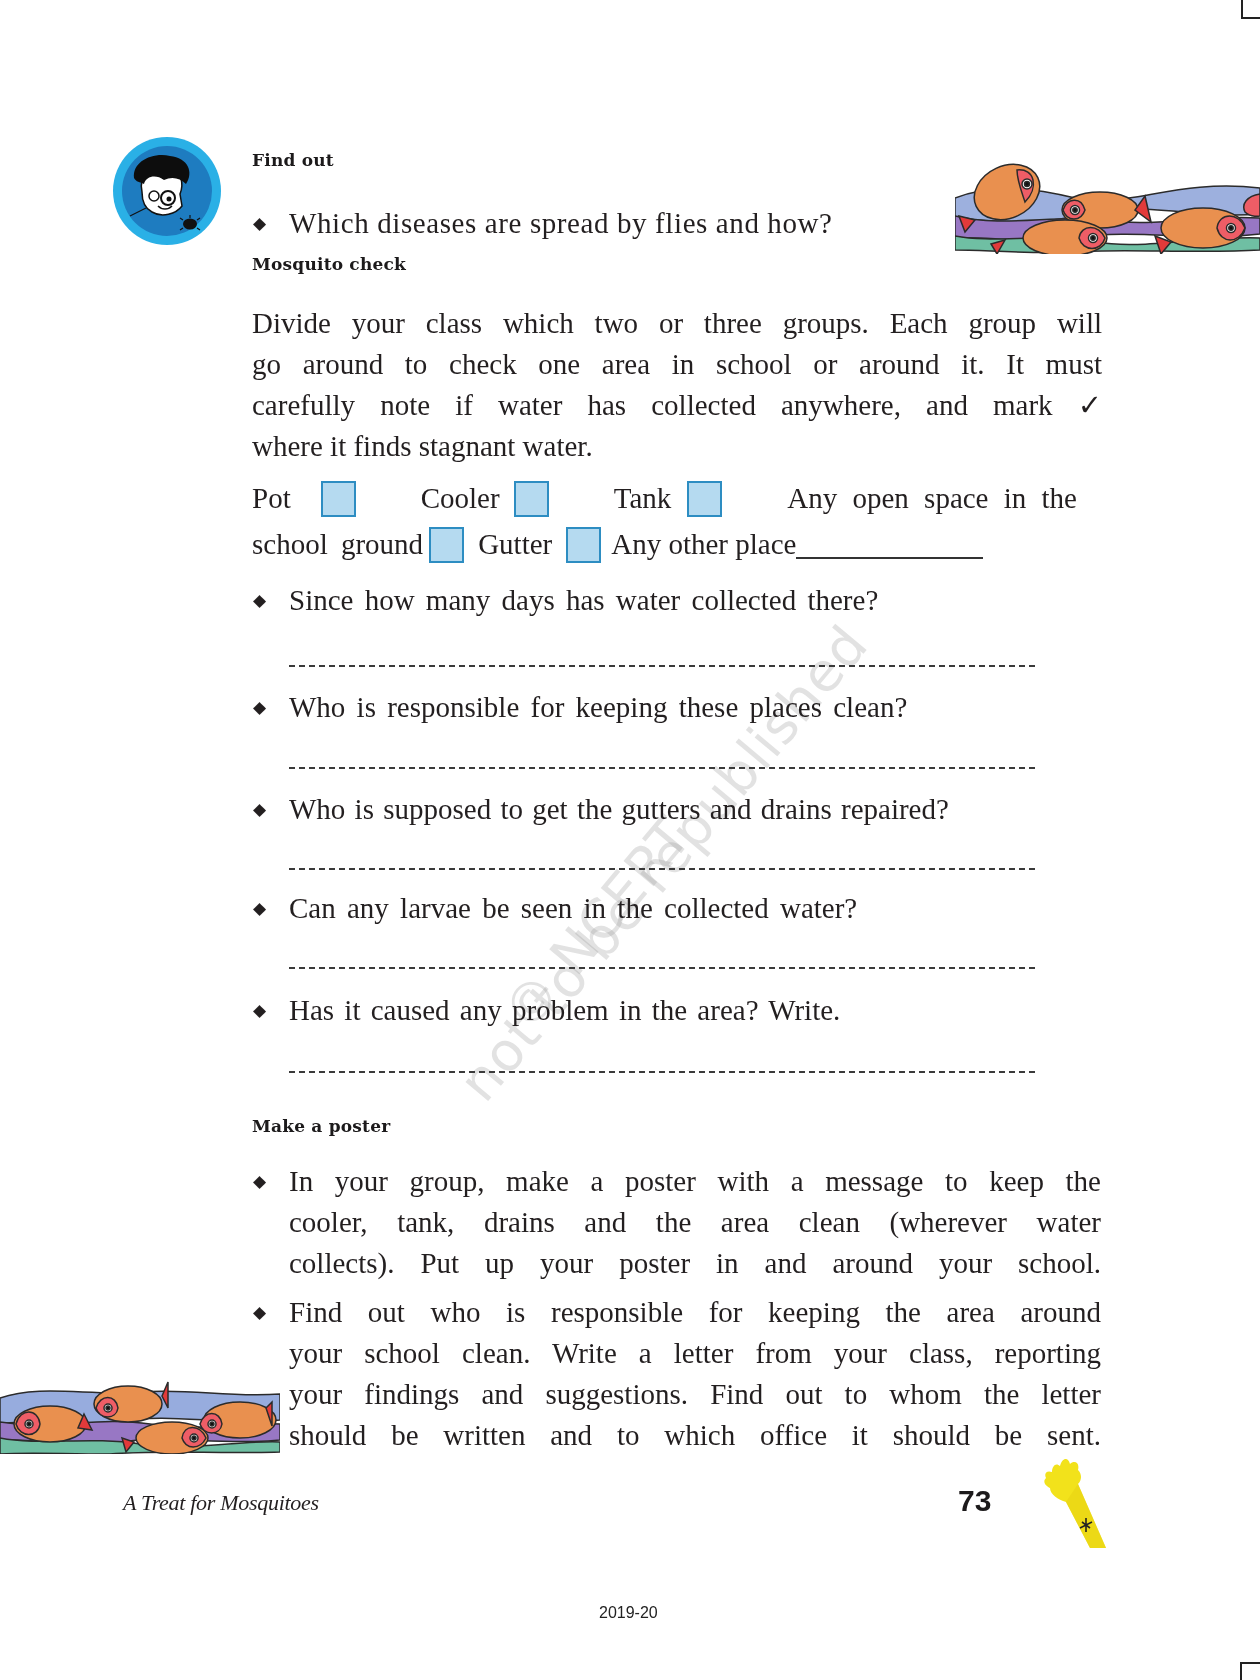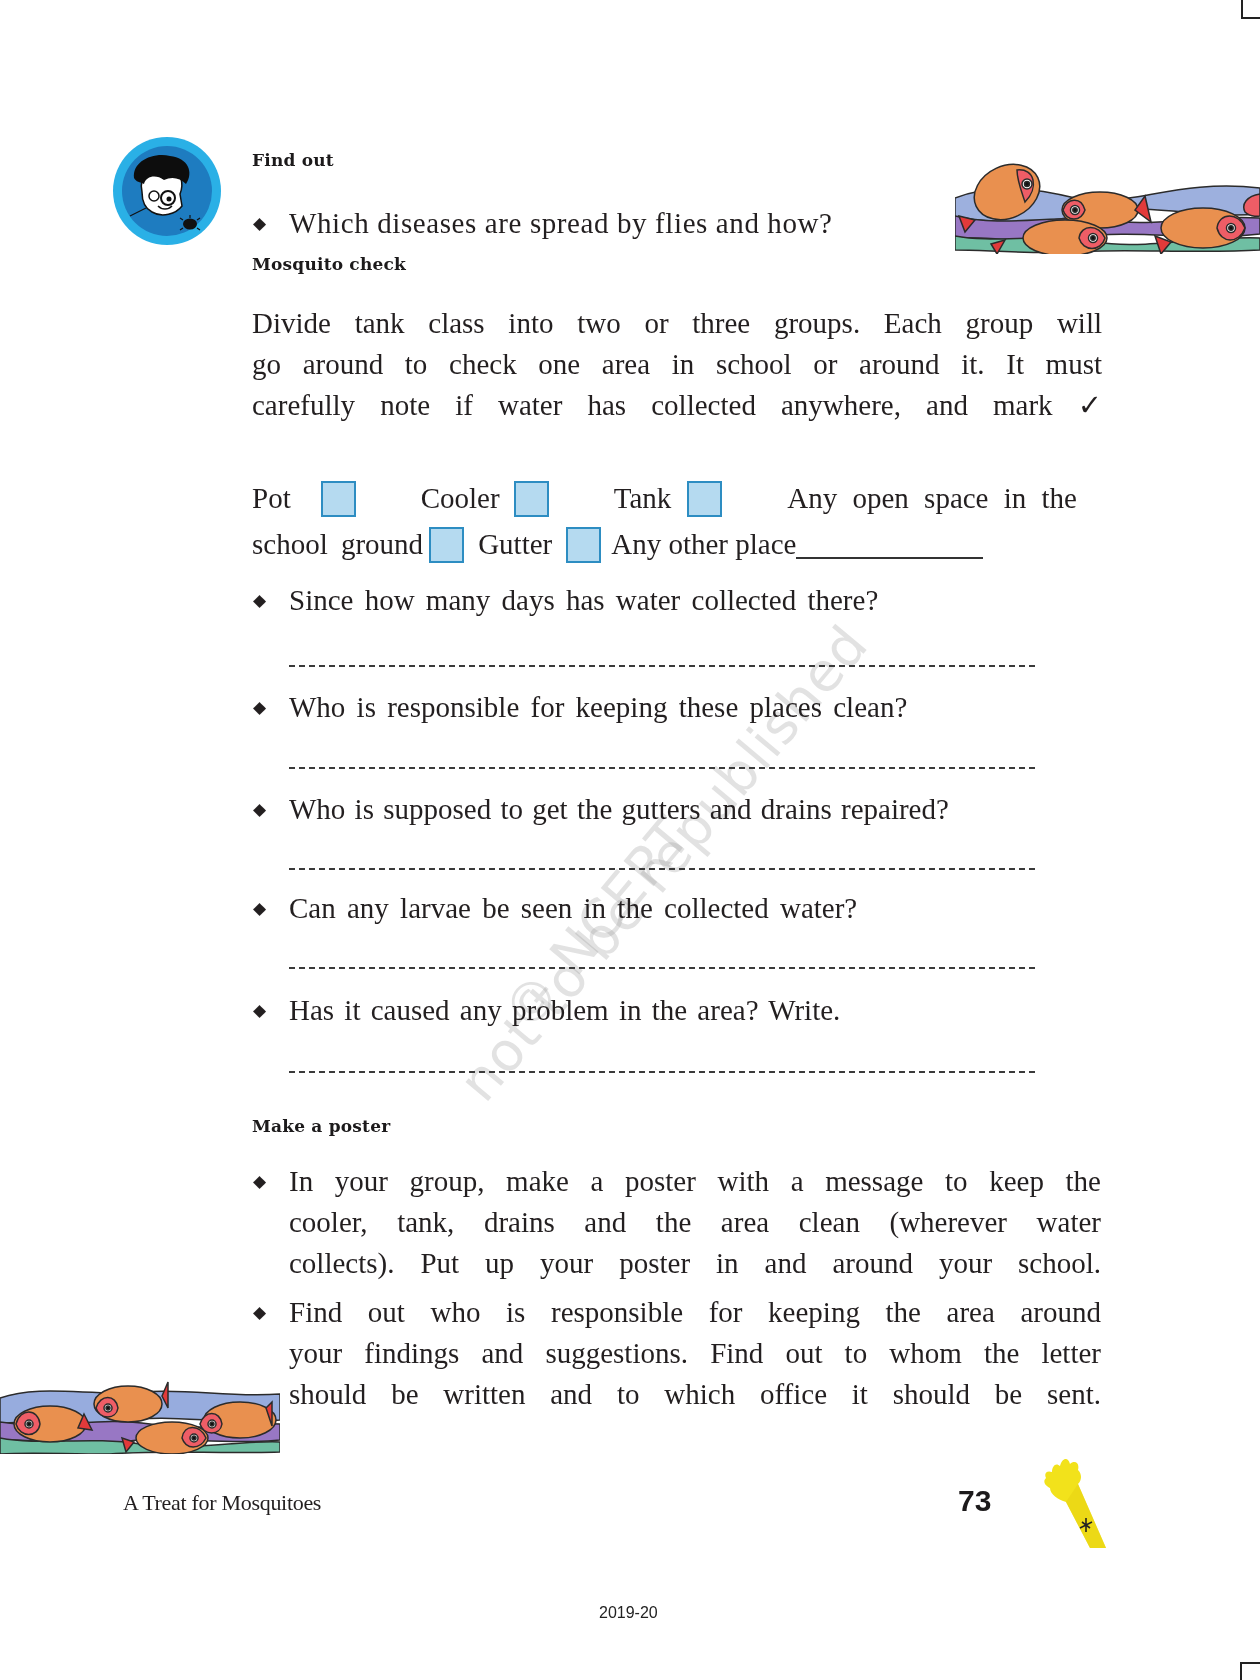--- a/index.html
+++ b/index.html
@@ -27,21 +27,21 @@
   .bullet { position: absolute; font-size: 17px; line-height: 41px; color: #231f20; }
 
   .checkbox { display: inline-block; width: 35px; height: 36px; background: #b5daf0;
               border: 2px solid #2d8dc2; box-sizing: border-box; vertical-align: -9px; }
 
   .answer-line { position: absolute; left: 289px; width: 746px; height: 0;
                  border-top: 2px dashed #3a3a3a; }
 
   .justify { text-align: justify; text-align-last: justify; }
 
-  .footer-title { font-family: "Liberation Serif", "DejaVu Serif", serif; 
+  .footer-title { font-family: "Liberation Serif", "DejaVu Serif", serif; font-style: italic;
                   font-size: 22px; color: #231f20; letter-spacing: -0.3px; }
   .page-num { font-family: "Liberation Sans", "DejaVu Sans", sans-serif; font-weight: bold;
               font-size: 30px; color: #1c1a1b; }
   .year { font-family: "Liberation Sans", "DejaVu Sans", sans-serif; font-size: 16px; color: #222; }
 </style>
 </head>
 <body>
 
 <div class="abs crop-tr"></div>
 <div class="abs crop-br"></div>
@@ -98,23 +98,24 @@
   </svg>
 </div>
 
 <div class="abs h-bold" style="left:252px; top:150px;">Find out</div>
 <div class="abs bullet" style="left:253px; top:203px;">◆</div>
 <div class="abs body-text" style="left:289px; top:203px; letter-spacing:0.6px;">Which diseases are spread by flies and how?</div>
 
 <div class="abs h-bold" style="left:252px; top:254px;">Mosquito check</div>
 
 <div class="abs body-text" style="left:252px; top:303px; width:850px;">
-  <div class="justify">Divide tank class into two or three groups. Each group will</div>
+  <div class="justify">Divide your class which two or three groups. Each group will</div>
   <div class="justify">go around to check one area in school or around it. It must</div>
   <div class="justify">carefully note if water has collected anywhere, and mark ✓</div>
+  <div>where it finds stagnant water.</div>
 </div>
 
 <div class="abs body-text" style="left:252px; top:478px; width:825px; display:flex; align-items:center; justify-content:space-between;">
   <span style="display:flex; align-items:center; gap:30px;">
     <span>Pot</span>
     <span class="checkbox"></span>
   </span>
   <span style="display:flex; align-items:center; gap:14px;">
     <span>Cooler</span>
     <span class="checkbox"></span>
@@ -160,20 +161,21 @@
 <div class="abs bullet" style="left:253px; top:1161px;">◆</div>
 <div class="abs body-text" style="left:289px; top:1161px; width:812px;">
   <div class="justify">In your group, make a poster with a message to keep the</div>
   <div class="justify">cooler, tank, drains and the area clean (wherever water</div>
   <div class="justify">collects). Put up your poster in and around your school.</div>
 </div>
 
 <div class="abs bullet" style="left:253px; top:1292px;">◆</div>
 <div class="abs body-text" style="left:289px; top:1292px; width:812px;">
   <div class="justify">Find out who is responsible for keeping the area around</div>
+  <div class="justify">your school clean. Write a letter from your class, reporting</div>
   <div class="justify">your findings and suggestions. Find out to whom the letter</div>
   <div class="justify">should be written and to which office it should be sent.</div>
 </div>
 
 <div class="abs" style="left:0; top:1368px; width:280px; height:86px;">
   <svg width="280" height="86" viewBox="0 0 280 86" preserveAspectRatio="none">
     <path d="M0 30 C40 16 90 28 140 24 C190 20 230 30 280 26 L280 52 C220 58 170 44 120 54 C70 62 30 50 0 56 Z" fill="#97acde" stroke="#2b2b2b" stroke-width="1.5"></path>
     <path d="M0 54 C50 62 100 48 150 56 C200 64 240 54 280 56 L280 72 C220 78 170 66 120 74 C70 80 30 70 0 72 Z" fill="#9877c4" stroke="#2b2b2b" stroke-width="1.5"></path>
     <path d="M0 70 C40 78 90 68 140 76 C190 84 240 72 280 74 L280 84 C220 86 160 82 110 86 C60 86 30 84 0 86 Z" fill="#6fbfa3" stroke="#2b2b2b" stroke-width="1.5"></path>
     <g stroke="#2b2b2b" stroke-width="1.5">

